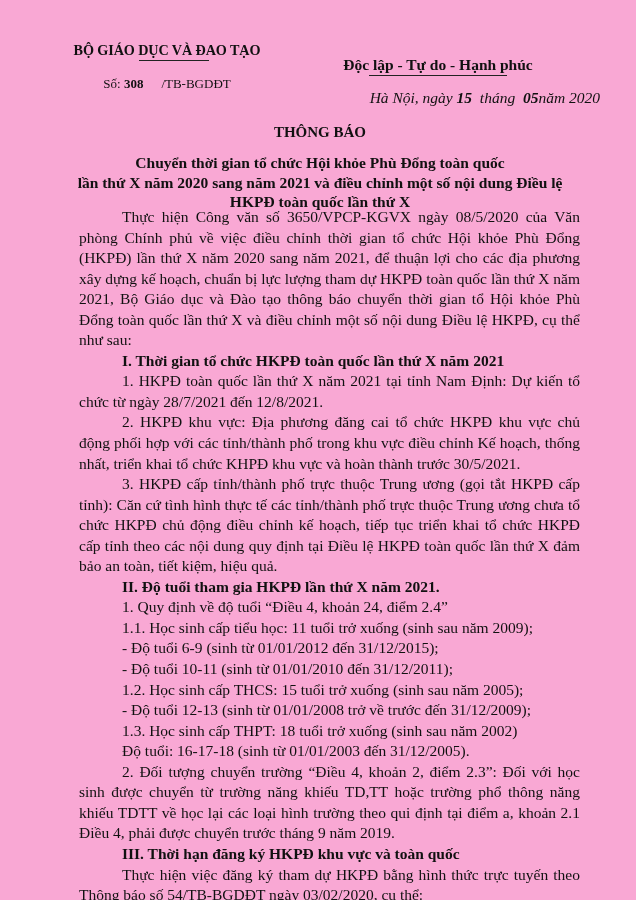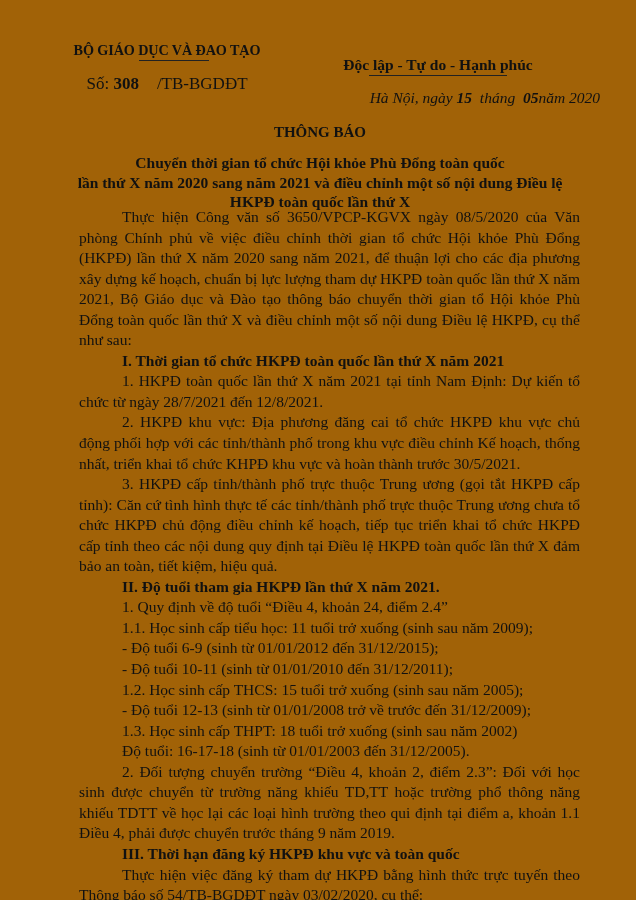--- a/index.html
+++ b/index.html
@@ -1,32 +1,32 @@
 <!DOCTYPE html>
 <html><head>
 <meta charset="utf-8">
 <style>
   html, body { margin: 0; padding: 0; background: #ffffff; }
   body {
     width: 636px; height: 900px; overflow: hidden; position: relative;
     font-family: "Liberation Serif", "DejaVu Serif", serif;
     color: #111111;
   }
-  .page { position: absolute; left: 0; top: 0; width: 636px; height: 900px; background: #a16207; }
+  .page { position: absolute; left: 0; top: 0; width: 636px; height: 900px; background: #f9a8d4; }
 
   
   .hdr-left {
     position: absolute; left: 62px; top: 41px; width: 210px; text-align: center;
   }
   .hdr-right {
     position: absolute; left: 280px; top: 41px; width: 316px; text-align: center;
   }
   .agency { font-weight: bold; font-size: 14.2px; letter-spacing: -0.1px; line-height: 18px; white-space: nowrap; }
   .agency-rule { width: 70px; height: 1px; background: #222; margin: 1px auto 0; position: relative; left: 7px; }
-  .docno { font-size: 17px; margin-top: 14px; line-height: 18px; white-space: nowrap; }
+  .docno { font-size: 13px; margin-top: 14px; line-height: 18px; white-space: nowrap; }
   .docno .num { font-weight: bold; }
   .docno .gap { display: inline-block; width: 18px; }
   .nation { font-weight: bold; font-size: 14.2px; line-height: 18px; white-space: nowrap; }
   .motto { font-weight: bold; font-size: 15.5px; line-height: 18px; white-space: nowrap; display: inline-block; margin-top: 15px; }
   .motto-rule { width: 138px; height: 1px; background: #222; margin: 1px auto 0; }
   .dateline {
     position: absolute; left: 330px; top: 88px; width: 270px;
     font-style: italic; font-size: 15.5px; line-height: 20px; white-space: nowrap; text-align: right;
   }
   .dateline b { font-style: italic; font-weight: bold; }
@@ -87,18 +87,18 @@
 
     <p class="h">II. Độ tuổi tham gia HKPĐ lần thứ X năm 2021.</p>
     <p class="li">1. Quy định về độ tuổi “Điều 4, khoản 24, điểm 2.4”</p>
     <p class="li">1.1. Học sinh cấp tiểu học: 11 tuổi trở xuống (sinh sau năm 2009);</p>
     <p class="li">- Độ tuổi 6-9 (sinh từ 01/01/2012 đến 31/12/2015);</p>
     <p class="li">- Độ tuổi 10-11 (sinh từ 01/01/2010 đến 31/12/2011);</p>
     <p class="li">1.2. Học sinh cấp THCS: 15 tuổi trở xuống (sinh sau năm 2005);</p>
     <p class="li">- Độ tuổi 12-13 (sinh từ 01/01/2008 trở về trước đến 31/12/2009);</p>
     <p class="li">1.3. Học sinh cấp THPT: 18 tuổi trở xuống (sinh sau năm 2002)</p>
     <p class="li">Độ tuổi: 16-17-18 (sinh từ 01/01/2003 đến  31/12/2005).</p>
-    <p class="p">2. Đối tượng chuyển trường “Điều 4, khoản 2, điểm 2.3”: Đối với học sinh được chuyển từ trường năng khiếu TD,TT hoặc trường phổ thông năng khiếu TDTT về học lại các loại hình trường theo qui định tại điểm a, khoản 1.1 Điều 4, phải được chuyển trước tháng 9 năm 2019.</p>
+    <p class="p">2. Đối tượng chuyển trường “Điều 4, khoản 2, điểm 2.3”: Đối với học sinh được chuyển từ trường năng khiếu TD,TT hoặc trường phổ thông năng khiếu TDTT về học lại các loại hình trường theo qui định tại điểm a, khoản 2.1 Điều 4, phải được chuyển trước tháng 9 năm 2019.</p>
 
     <p class="h">III. Thời hạn đăng ký HKPĐ khu vực và toàn quốc</p>
     <p class="p">Thực hiện việc đăng ký tham dự HKPĐ bằng hình thức trực tuyến theo Thông báo số 54/TB-BGDĐT ngày 03/02/2020, cụ thể:</p>
   </div>
 </div>
 
 </body></html>

